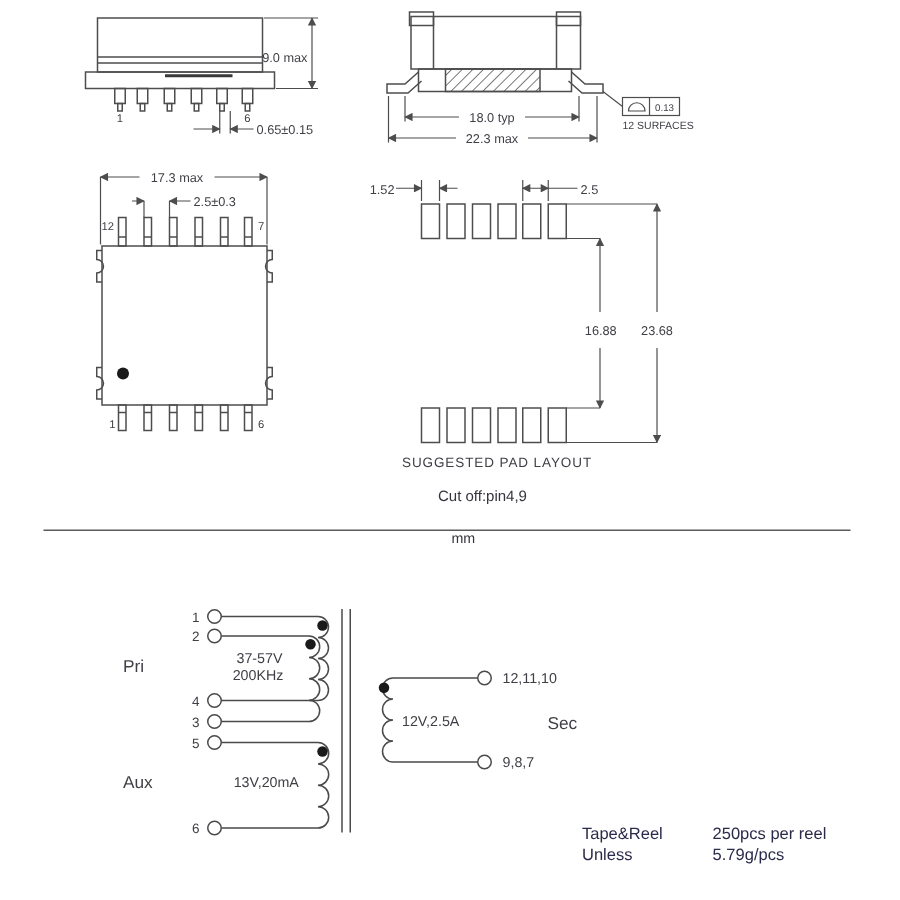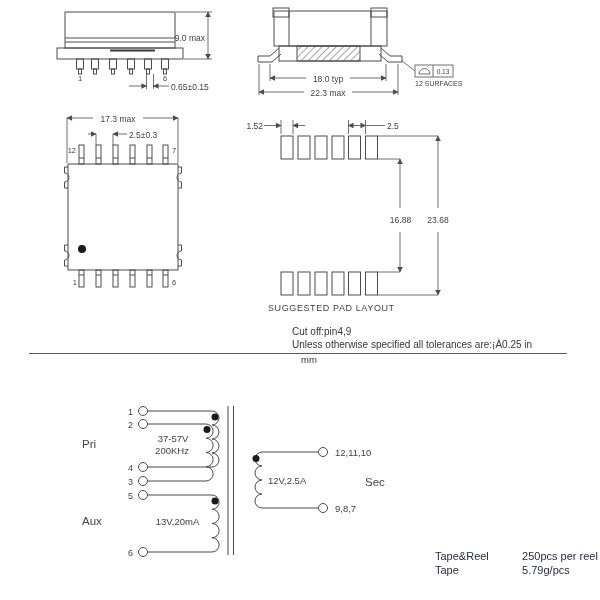--- a/index.html
+++ b/index.html
@@ -21,21 +21,21 @@
     font-size:9.5px;color:#35353d;background:transparent;
   }
   .divider{
     position:absolute;left:29px;top:353px;width:538px;height:1px;
     background:#5a5a5a;
   }
   .footer{
     position:absolute;left:388px;top:549px;
     font-size:11px;line-height:14px;color:#2a2a4a;
   }
-  .footer .lbl{display:inline-block;width:84px;margin-left:47px;}
+  .footer .lbl{display:inline-block;width:84px;}
 </style>
 </head>
 <body>
 
 <svg class="abs" style="left:50px;top:5px;" width="190" height="92" viewBox="0 0 190 92">
   <defs>
     <marker id="a1" viewBox="0 0 10 10" markerWidth="9" markerHeight="7" refX="9" refY="5" orient="auto-start-reverse">
       <path d="M0 0 L10 5 L0 10 z" fill="#4d4d4d"></path>
     </marker>
   </defs>
@@ -224,21 +224,20 @@
   </g>
   <text x="28" y="19" font-size="8.5" text-anchor="end">1.52</text>
   <text x="152" y="19" font-size="8.5">2.5</text>
   <text x="165.5" y="113" font-size="8.5" text-anchor="middle">16.88</text>
   <text x="203" y="113" font-size="8.5" text-anchor="middle">23.68</text>
   <text x="33" y="201" font-size="9" letter-spacing="0.6">SUGGESTED PAD LAYOUT</text>
 </svg>
 
 <div class="note-block">
   <div>Cut off:pin4,9</div>
-  <div>Unless otherwise specified all tolerances are:¡À0.25 in</div>
 </div>
 <div class="divider"></div>
 <div class="unit-mm">mm</div>
 
 <svg class="abs" style="left:60px;top:395px;" width="360" height="175" viewBox="0 0 360 175">
   <g stroke="#4a4a4a" stroke-width="1" fill="none">
 
     <path d="M87.5 16 H152 a7 7 0 1 1 0 14 a7 7 0 1 1 0 14 a7 7 0 1 1 0 14 a7 7 0 1 1 0 14 H87.5"></path>
 
     <path d="M87.5 29 H146 a7.1 7.1 0 1 1 0 14.25 a7.1 7.1 0 1 1 0 14.25 a7.1 7.1 0 1 1 0 14.25 a7.1 7.1 0 1 1 0 14.25 H87.5"></path>
@@ -283,16 +282,16 @@
     <text x="275" y="116.5" font-size="9.5">9,8,7</text>
   </g>
 </svg>
 
 <div class="footer">
   <div>
     <span class="lbl">Tape&amp;Reel</span>
     <span>250pcs per reel</span>
   </div>
   <div>
-    <span class="lbl">Tape</span>
+    <span class="lbl">Unless</span>
     <span>5.79g/pcs</span>
   </div>
 </div>
 
 </body></html>

